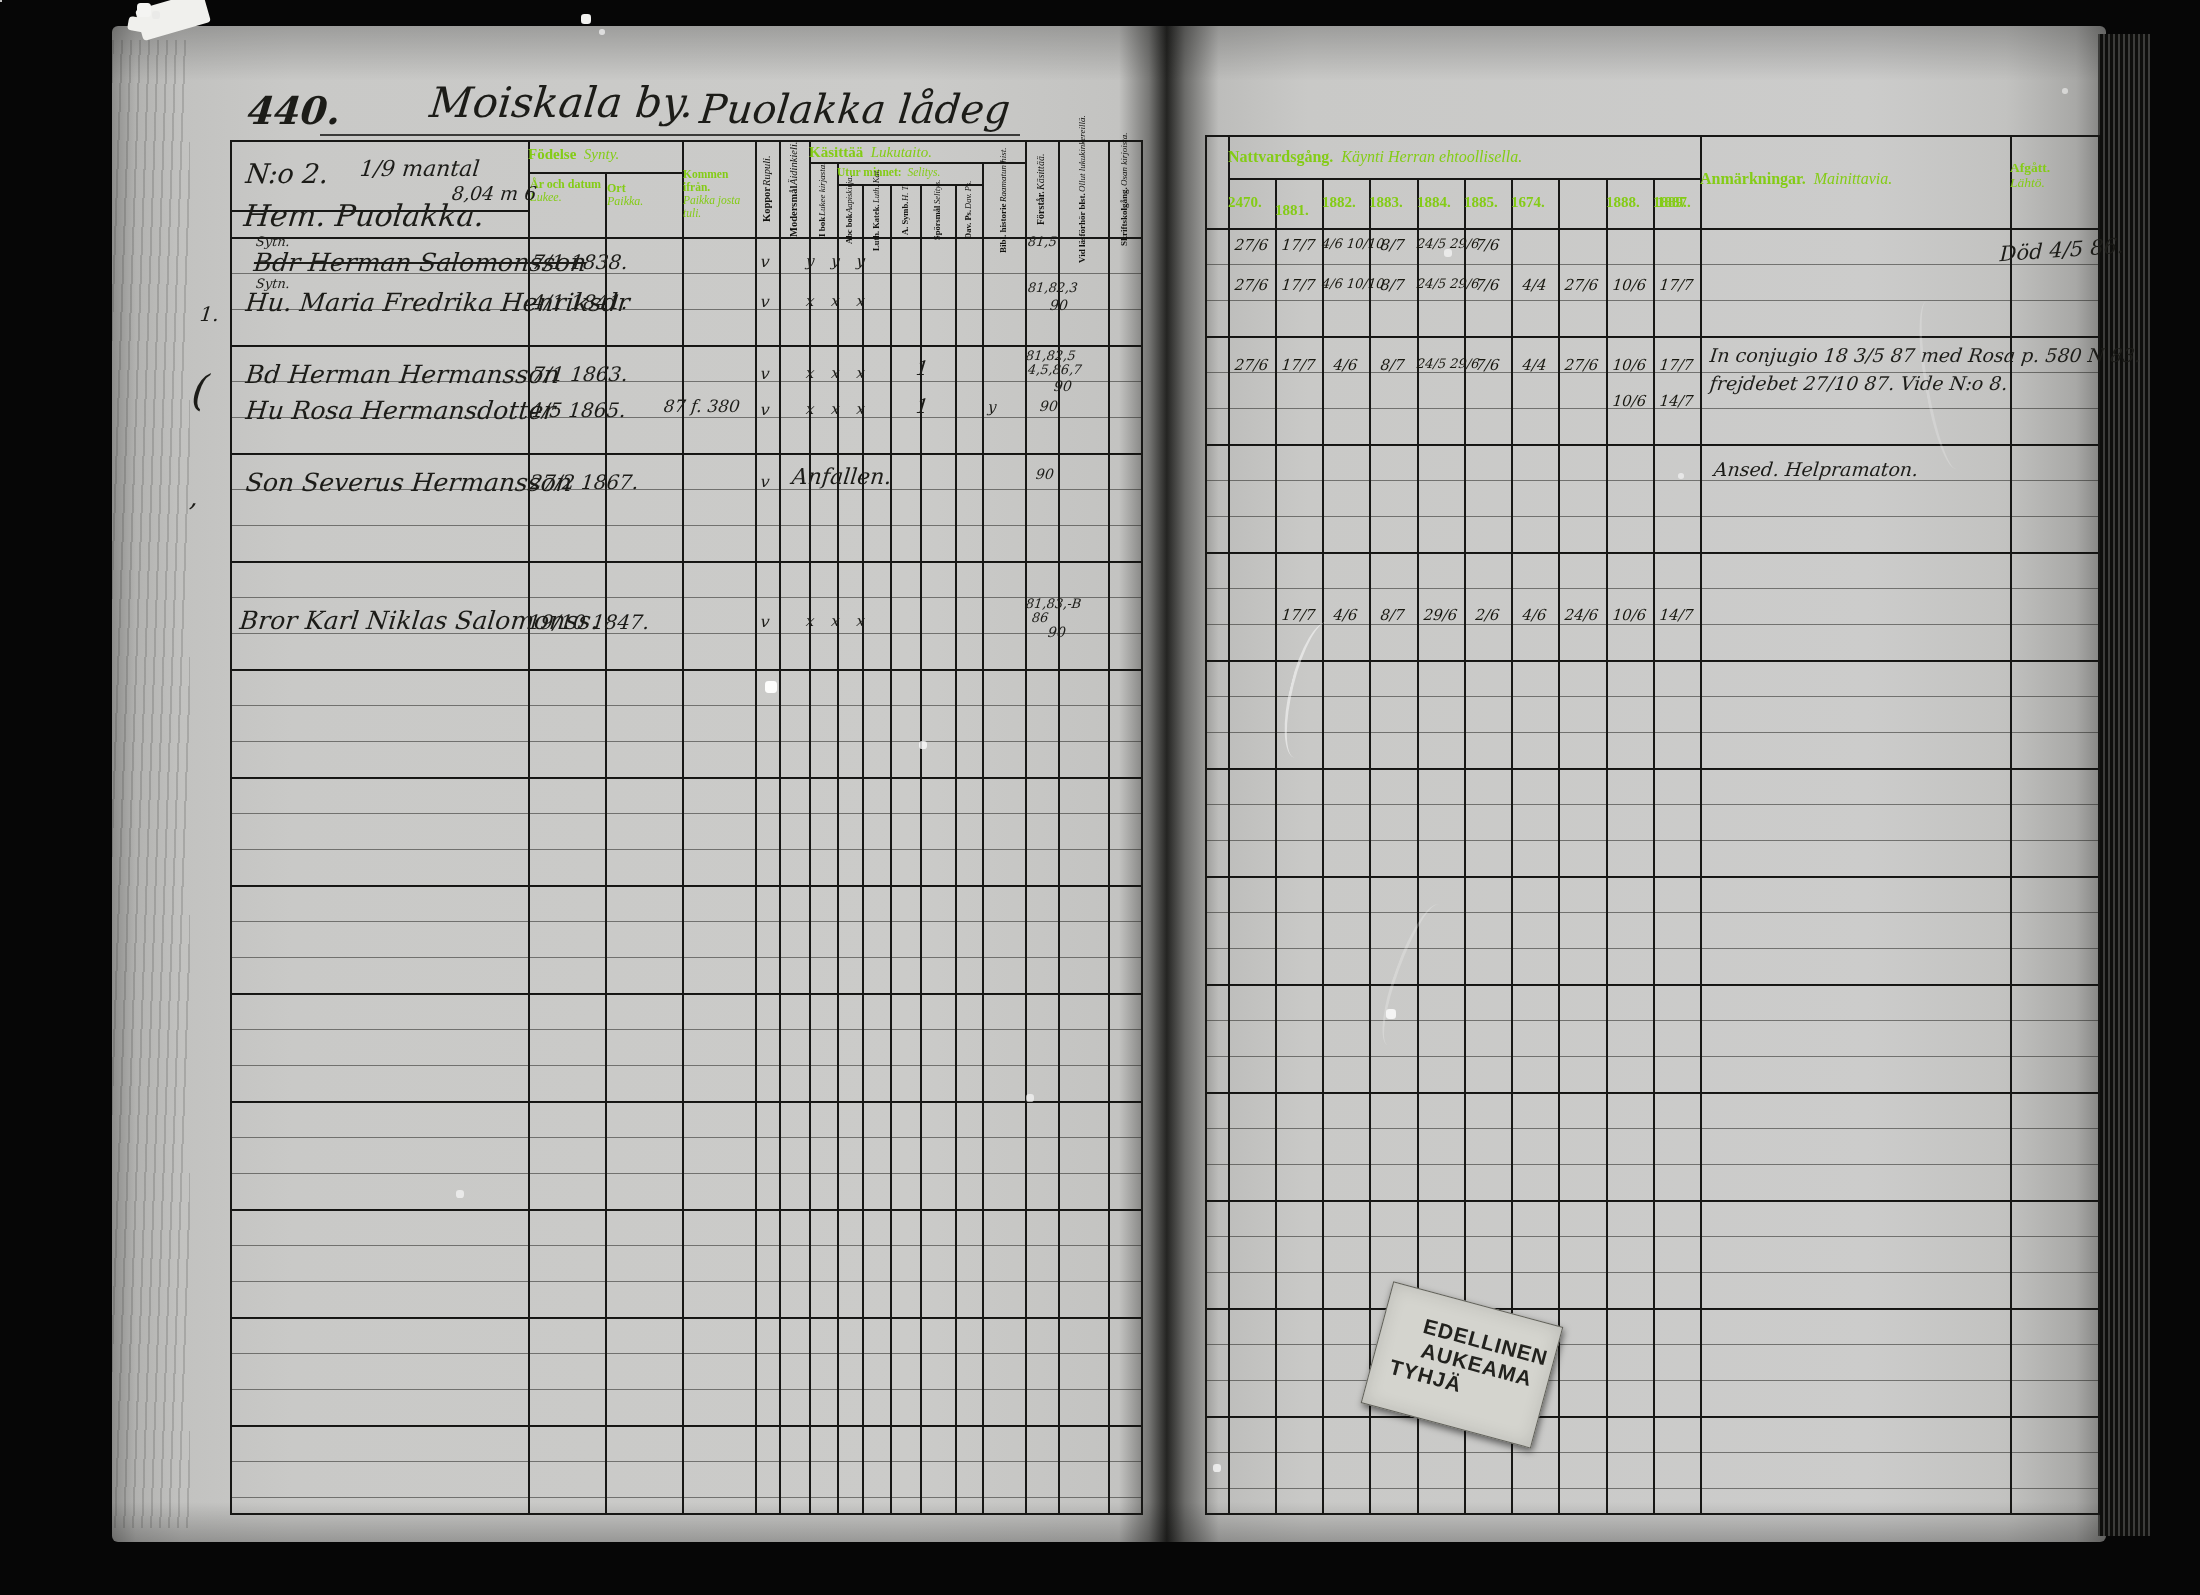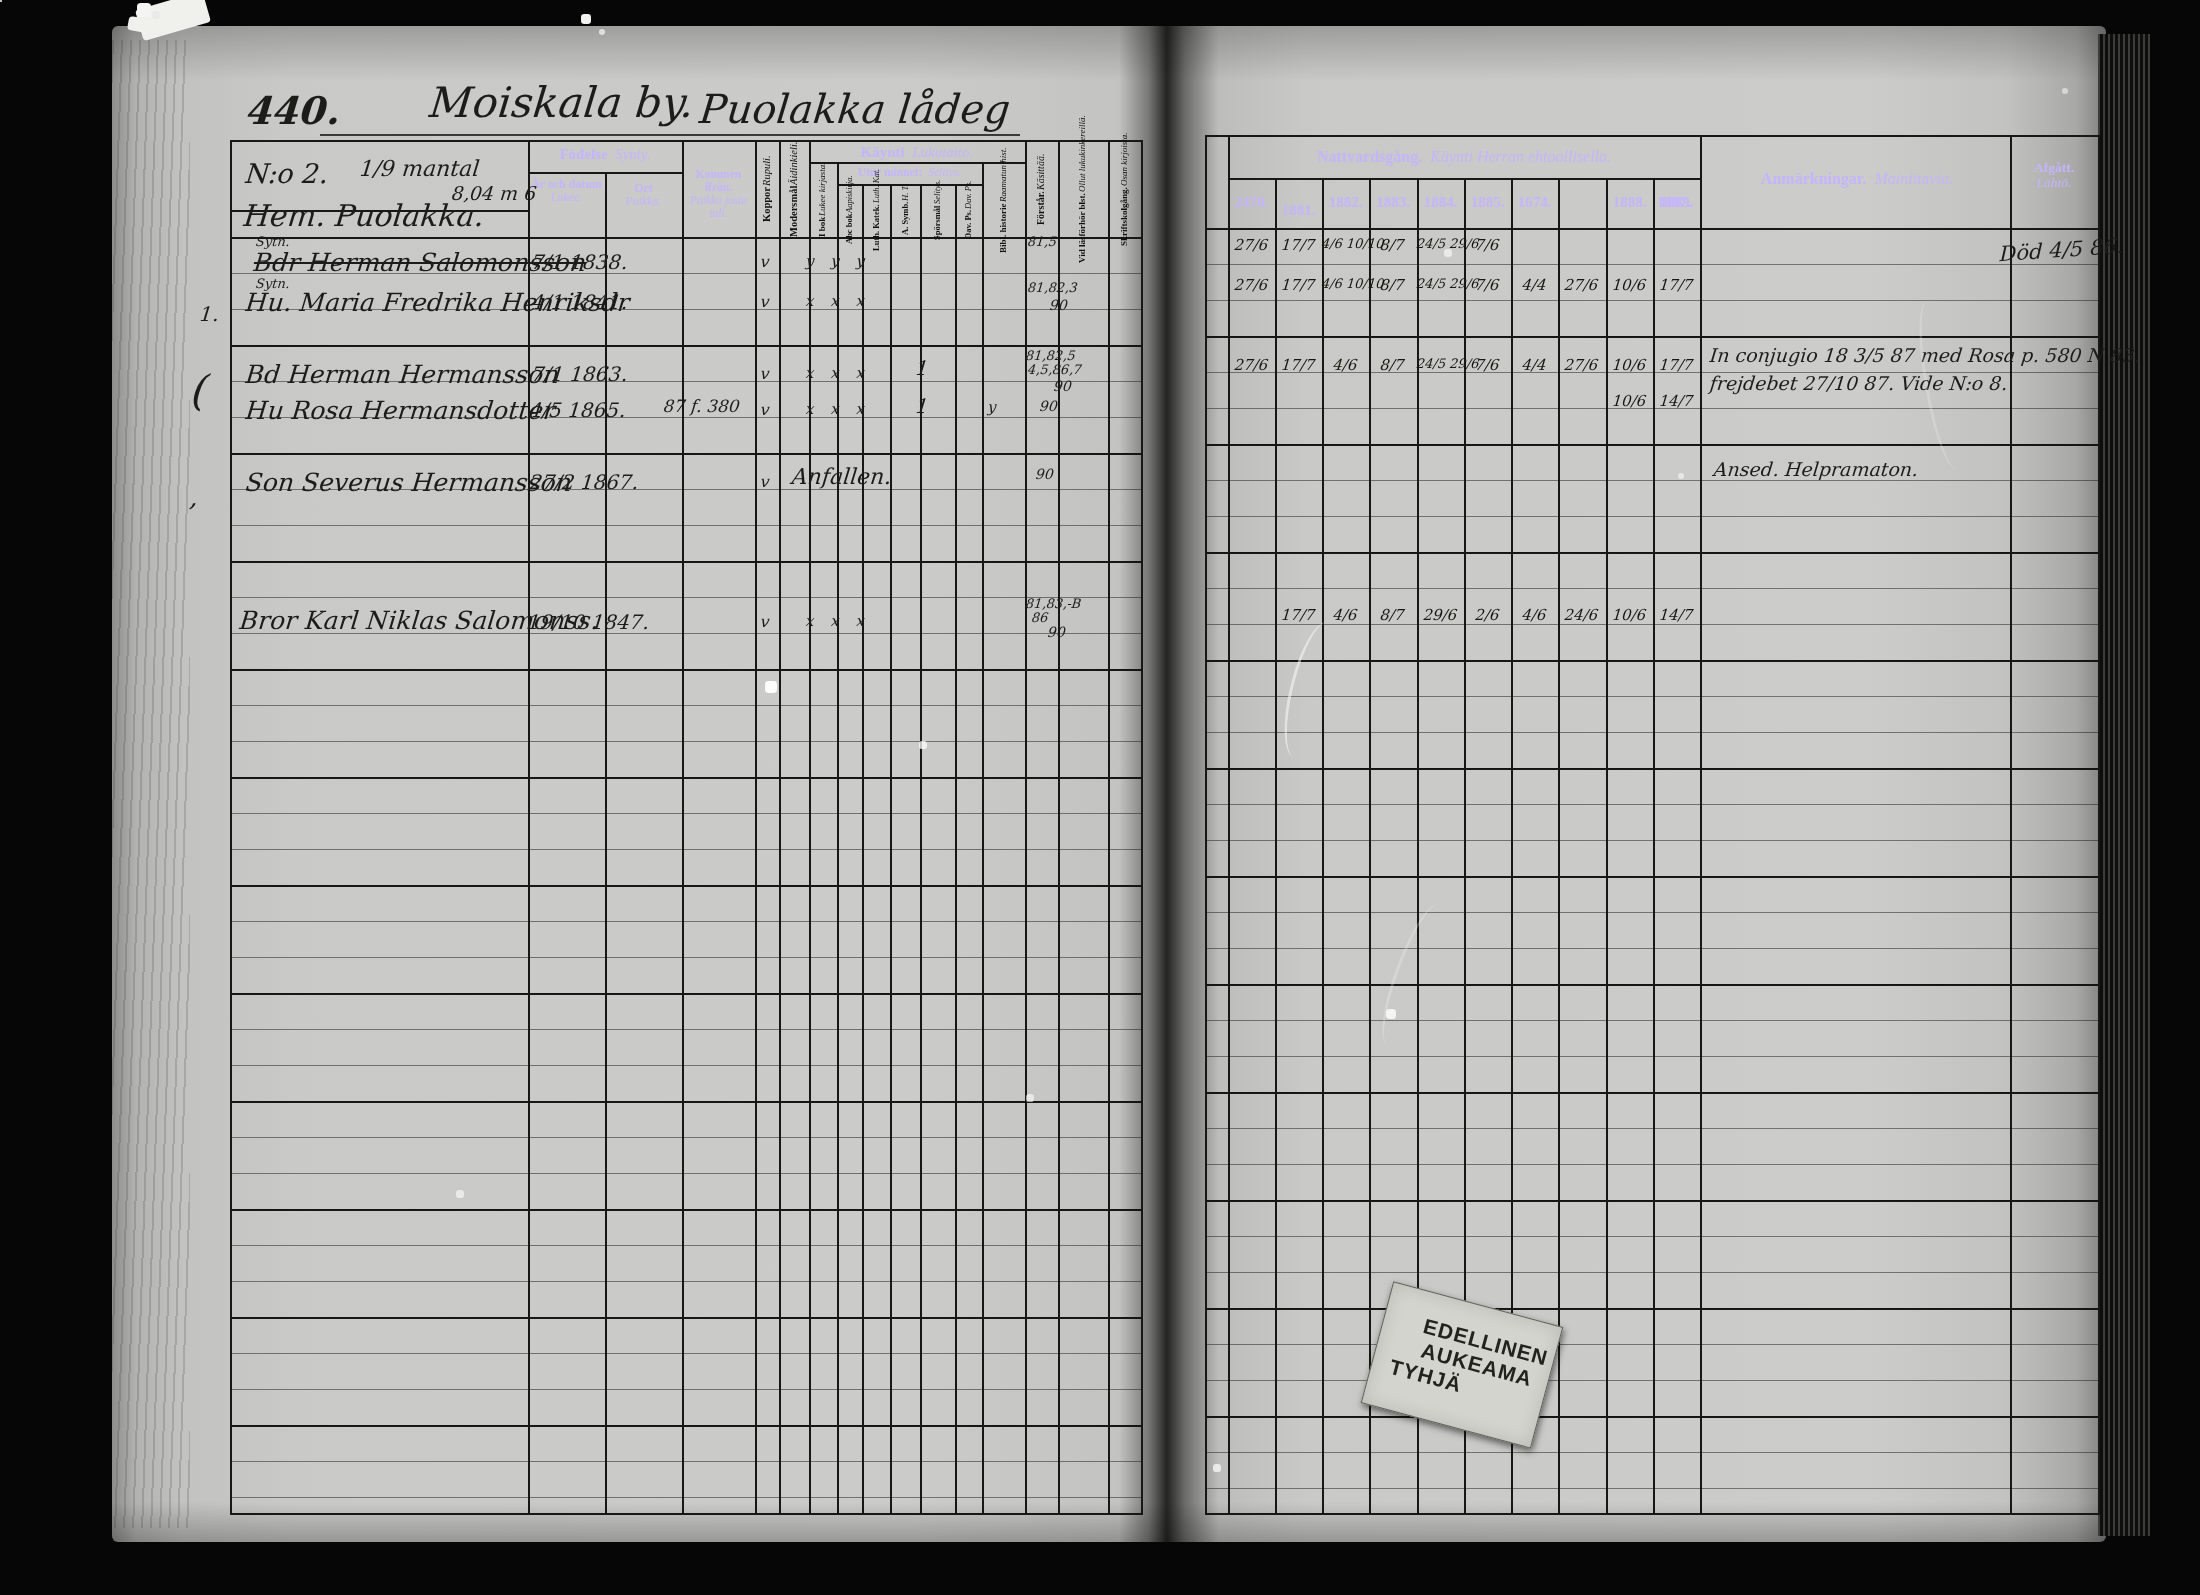--- a/index.html
+++ b/index.html
@@ -21,21 +21,21 @@
     background:repeating-linear-gradient(90deg,#3c3c3a 0 2px,#0e0e0c 2px 5px);}
   
   .vl{position:absolute;width:2px;background:#171715;}
   .hl{position:absolute;height:2px;background:#171715;}
   .box{position:absolute;border:2px solid #171715;}
   .rows{position:absolute;
     background:
       repeating-linear-gradient(180deg, rgba(15,15,13,.95) 0 2px, rgba(0,0,0,0) 2px 108px),
       repeating-linear-gradient(180deg, rgba(25,25,22,.5) 0 1px, rgba(0,0,0,0) 1px 36px);}
   
-  .pr{position:absolute;text-align:center;color:#c4b5fd;line-height:1.12;}
+  .pr{position:absolute;color:#84cc16;line-height:1.12;}
   .pr b{font-weight:bold;}
   .pr i{font-style:italic;}
   .rot{position:absolute;writing-mode:vertical-rl;transform:rotate(180deg);
        display:flex;align-items:center;justify-content:center;gap:1px;
        text-align:center;color:#12120f;line-height:1.05;overflow:visible;white-space:nowrap;}
   .rot b{font-weight:bold;display:block;}
   .rot i{font-style:italic;display:block;}
   
   .hw{position:absolute;font-family:"DejaVu Serif",serif;font-style:italic;color:#1c1c18;
       white-space:nowrap;transform:skewX(-6deg);}
@@ -119,21 +119,21 @@
   </div>
   <div class="rot" style="left:754px;top:144px;width:26px;height:90px;font-size:10.5px;">
     <b>Koppor</b>
     <i>Rupuli.</i>
   </div>
   <div class="rot" style="left:779px;top:144px;width:30px;height:90px;font-size:10.5px;">
     <b>Modersmål</b>
     <i>Äidinkieli.</i>
   </div>
   <div class="pr" style="left:809px;top:144px;width:216px;font-size:15px;">
-    <b>Käynti</b>&nbsp;
+    <b>Käsittää</b>&nbsp;
     <i>Lukutaito.</i>
   </div>
   <div class="rot" style="left:809px;top:166px;width:28px;height:68px;font-size:9px;">
     <b>I bok</b>
     <i>Lukee kirjasta.</i>
   </div>
   <div class="pr" style="left:837px;top:166px;width:145px;font-size:11.5px;">
     <b>Utur minnet:</b>&nbsp;
     <i>Selitys.</i>
   </div>

